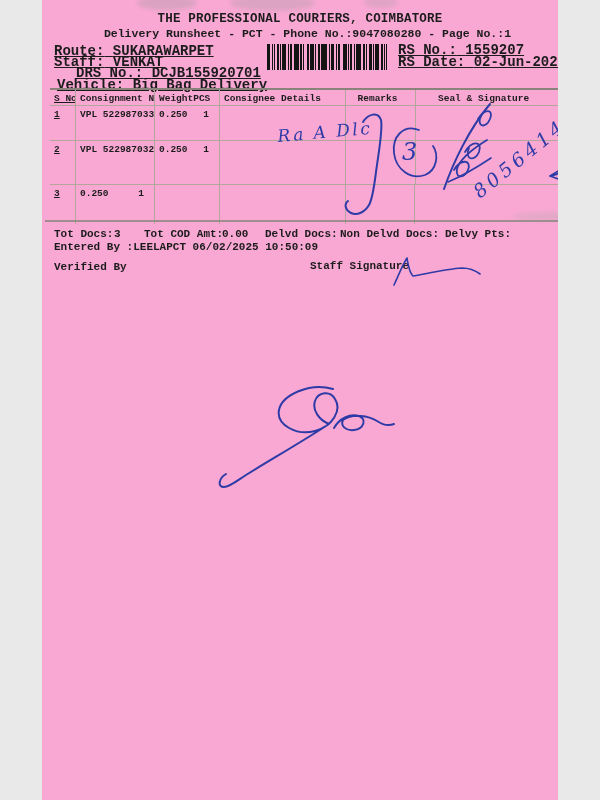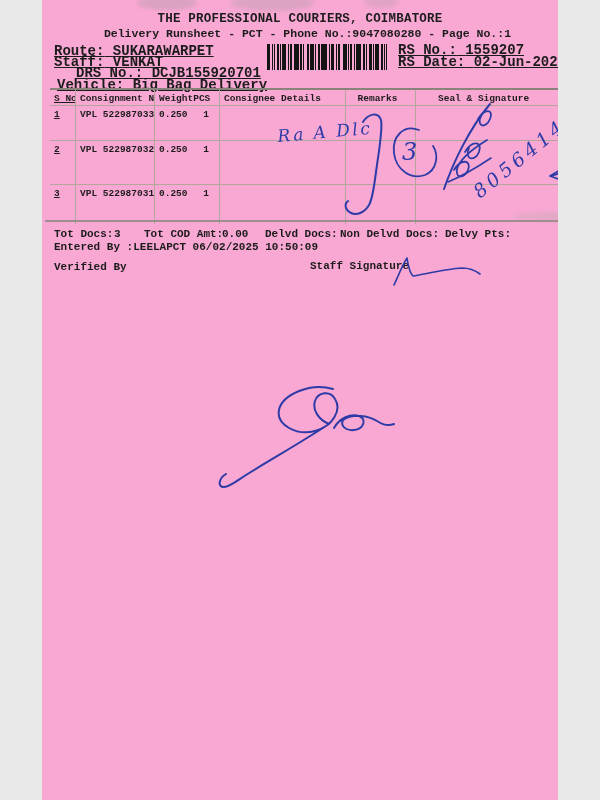--- a/index.html
+++ b/index.html
@@ -138,21 +138,20 @@
     <div>VPL 522987032</div>
     <div class="wcell">
         <span>0.250</span>
         <span>1</span>
       </div>
     <div></div>
     <div></div>
     <div class="col-last"></div>
 
     <div class="col-first last-row">3</div>
-    <div class="last-row">VPL 522987031</div>
     <div class="wcell last-row">
         <span>0.250</span>
         <span>1</span>
       </div>
     <div class="last-row"></div>
     <div class="last-row"></div>
     <div class="col-last last-row"></div>
   </div>
 
   <div class="abs rule-bottom"></div>

